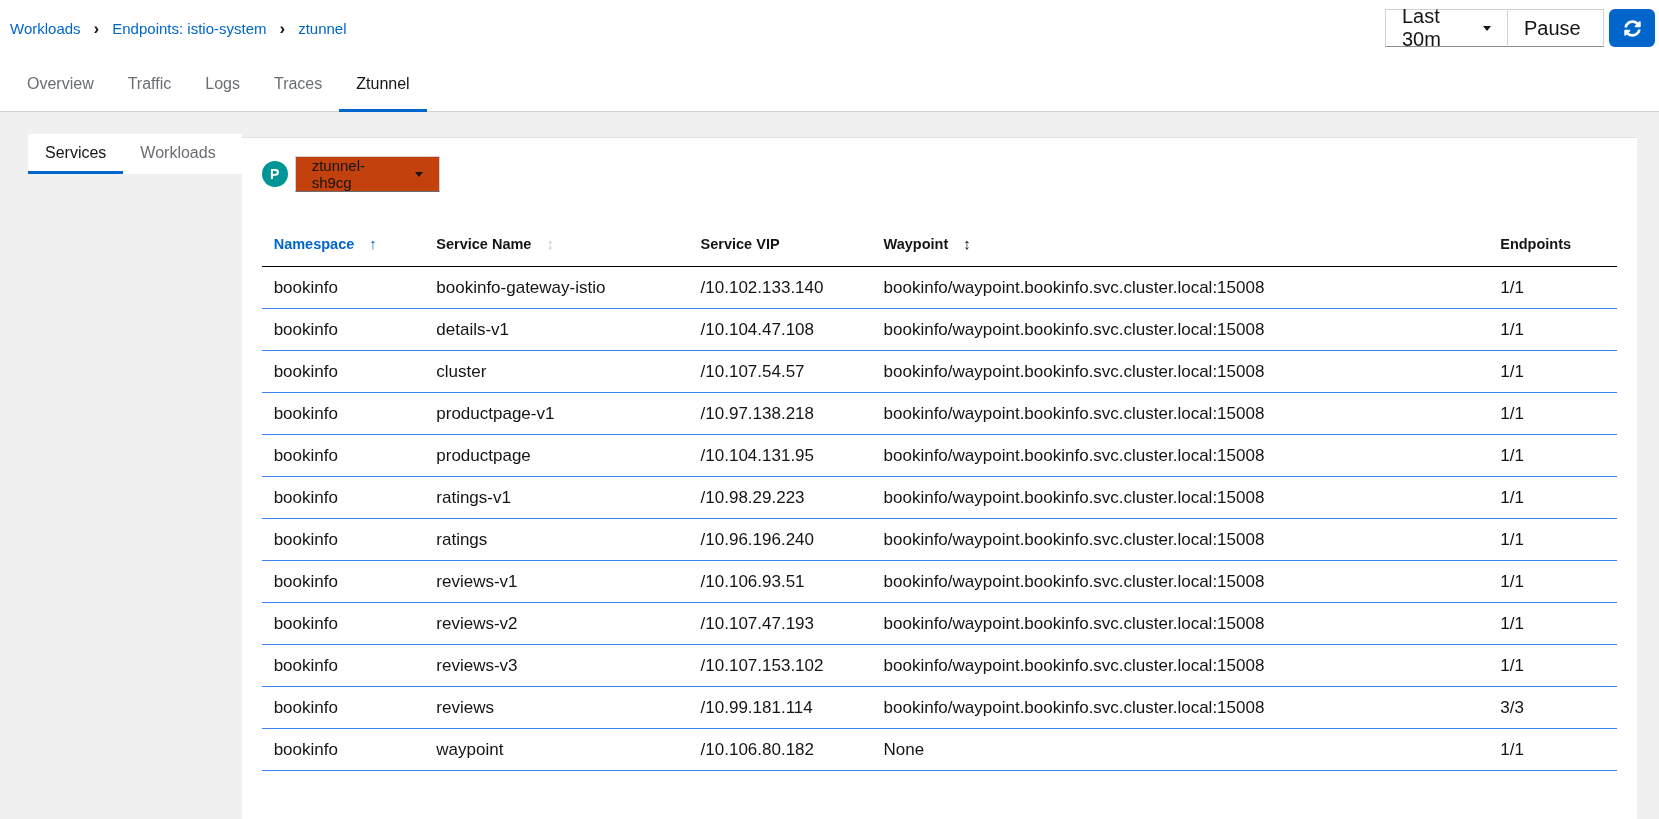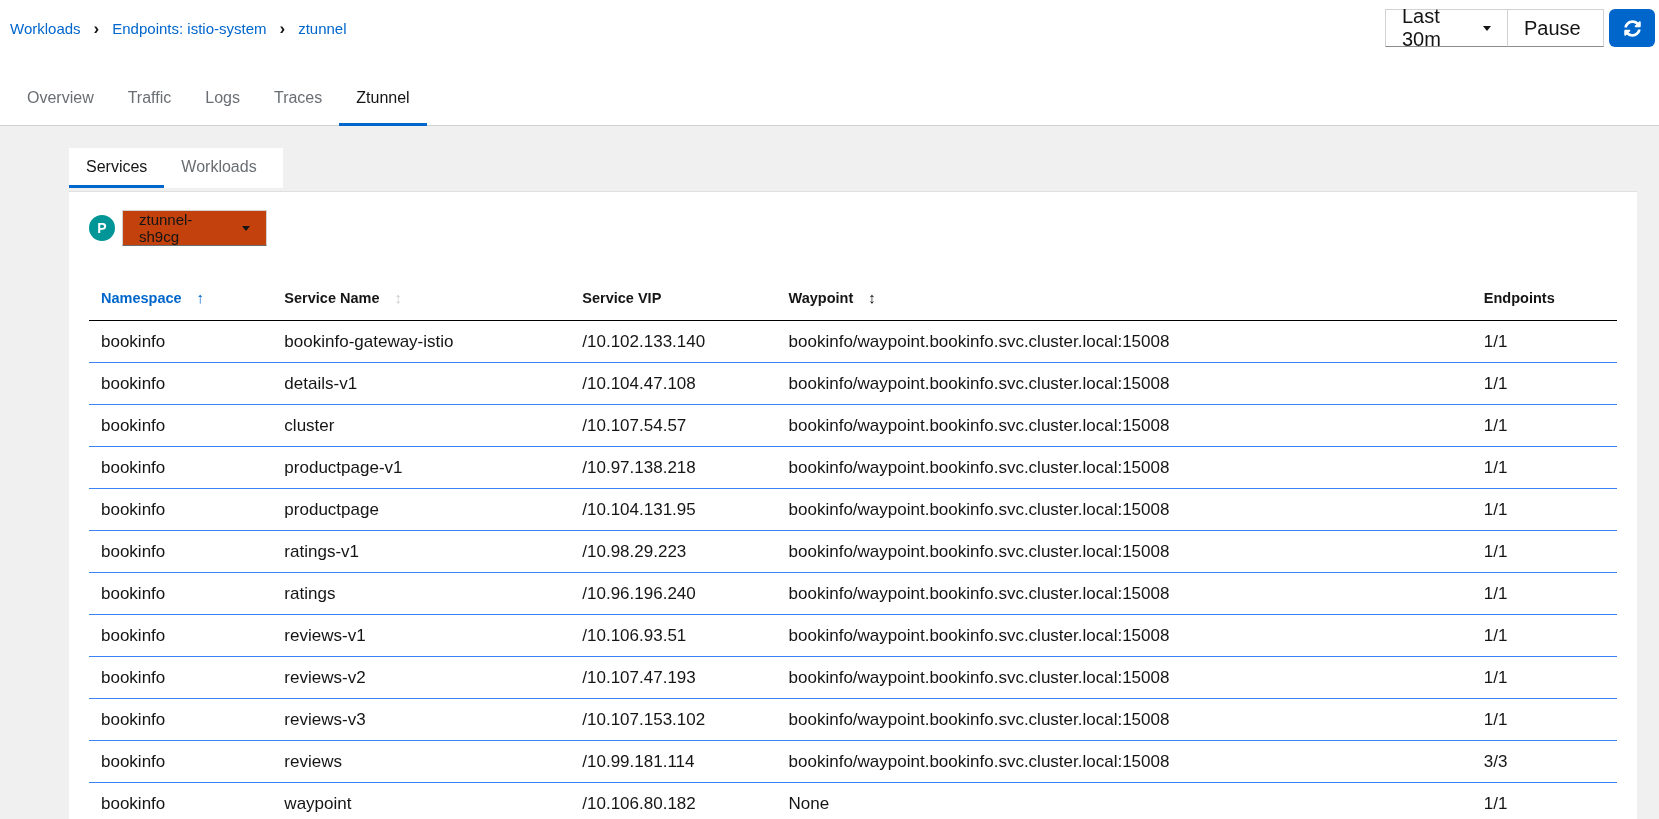--- a/index.html
+++ b/index.html
@@ -17,26 +17,26 @@
 
   .toolbar { display:flex; align-items:stretch; height:38px; }
   .select { background:#fff; border:1px solid #d2d2d2; border-bottom-color:#8a8d90; display:flex; align-items:center; justify-content:space-between; padding:0 16px; font-size:20px; cursor:pointer; }
   .select + .select { margin-left:-1px;gap:40px; }
   .select-duration { width:123px; }
   .select-pause { width:97px; }
   .caret { width:0; height:0; border-left:4.5px solid transparent; border-right:4.5px solid transparent; border-top:5.5px solid #151515; margin-left:14px; }
   .refresh-btn { margin-left:5px; width:46px; height:38px; background:#0066cc; border:none; border-radius:6px; display:flex; align-items:center; justify-content:center; cursor:pointer; }
   .refresh-btn svg { width:17px; height:17px; fill:#fff; }
 
-  .tabs { display:flex; margin-top:38px; padding-left:10px; border-bottom:1px solid #d2d2d2; }
+  .tabs { display:flex; margin-top:24px; padding-left:10px; border-bottom:1px solid #d2d2d2; }
   .tab { font-size:16px; color:#6a6e73; padding:0 17px 12px 17px; line-height:26px; border-bottom:3px solid transparent; margin-bottom:-1px; cursor:pointer; background:none; border-top:none; border-left:none; border-right:none; font-family:inherit; }
   .tab.active { color:#151515; border-bottom-color:#0066cc; }
 
   
-  .content { flex:1; padding:22px 22px 0 28px; display:flex; flex-direction:column; min-height:0;margin-left:41px; }
+  .content { flex:1; padding:22px 22px 0 28px; display:flex; flex-direction:row; min-height:0; }
 
   .subtabs { display:inline-flex; align-self:flex-start; background:#fff; padding-right:9px; }
   .subtab { font-size:16px; color:#6a6e73; padding:0 17px; height:40px; line-height:37px; border:none; background:none; font-family:inherit; border-bottom:3px solid transparent; cursor:pointer; }
   .subtab.active { color:#151515; border-bottom-color:#0066cc; }
 
   .card { flex:1; margin-top:3px; background:#fff; border-top:1px solid #e0e0e0; padding:0 20px; min-height:0; }
 
   .pod-row { display:flex; align-items:center; padding-top:18px; }
   .pod-badge { width:26px; height:26px; border-radius:50%; background:#009596; color:#fff; font-weight:700; font-size:14px; display:flex; align-items:center; justify-content:center; margin-right:7px; flex:0 0 auto; }
   .pod-select { height:36px; width:145px; background:#c2410c; border:1px solid #d2d2d2; border-bottom-color:#6a6e73; display:flex; align-items:center; justify-content:space-between; padding:0 16px; font-size:15px; cursor:pointer; }

